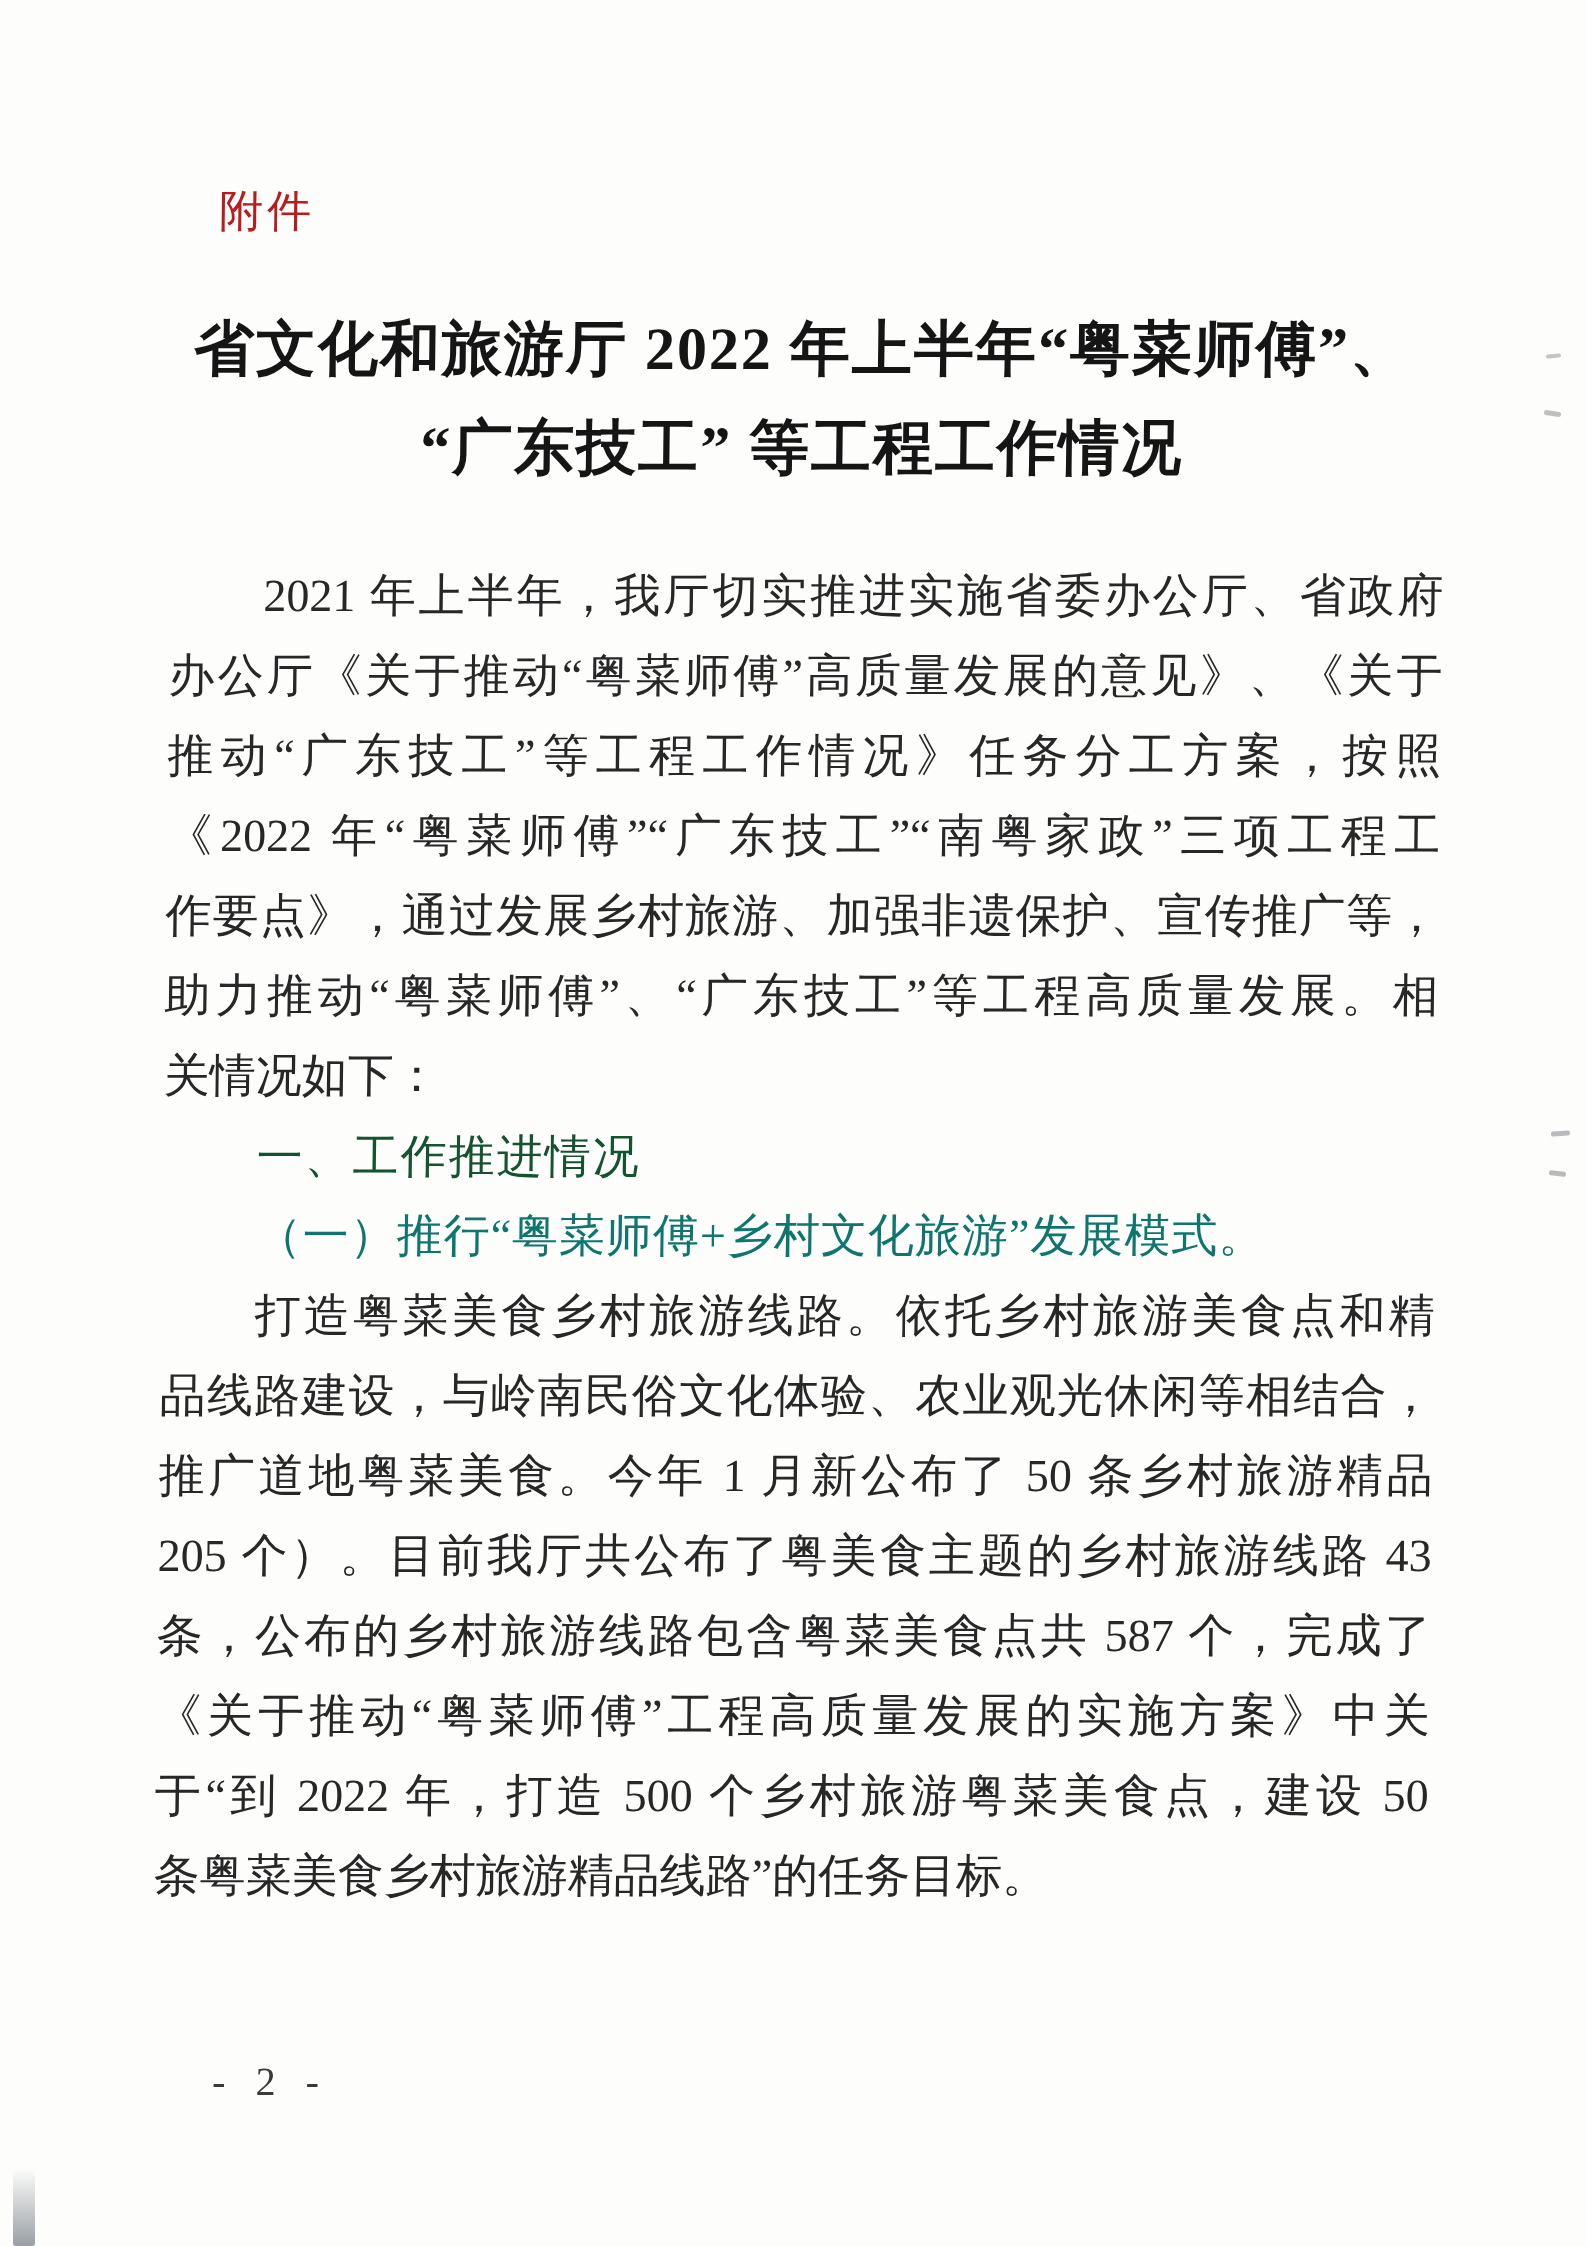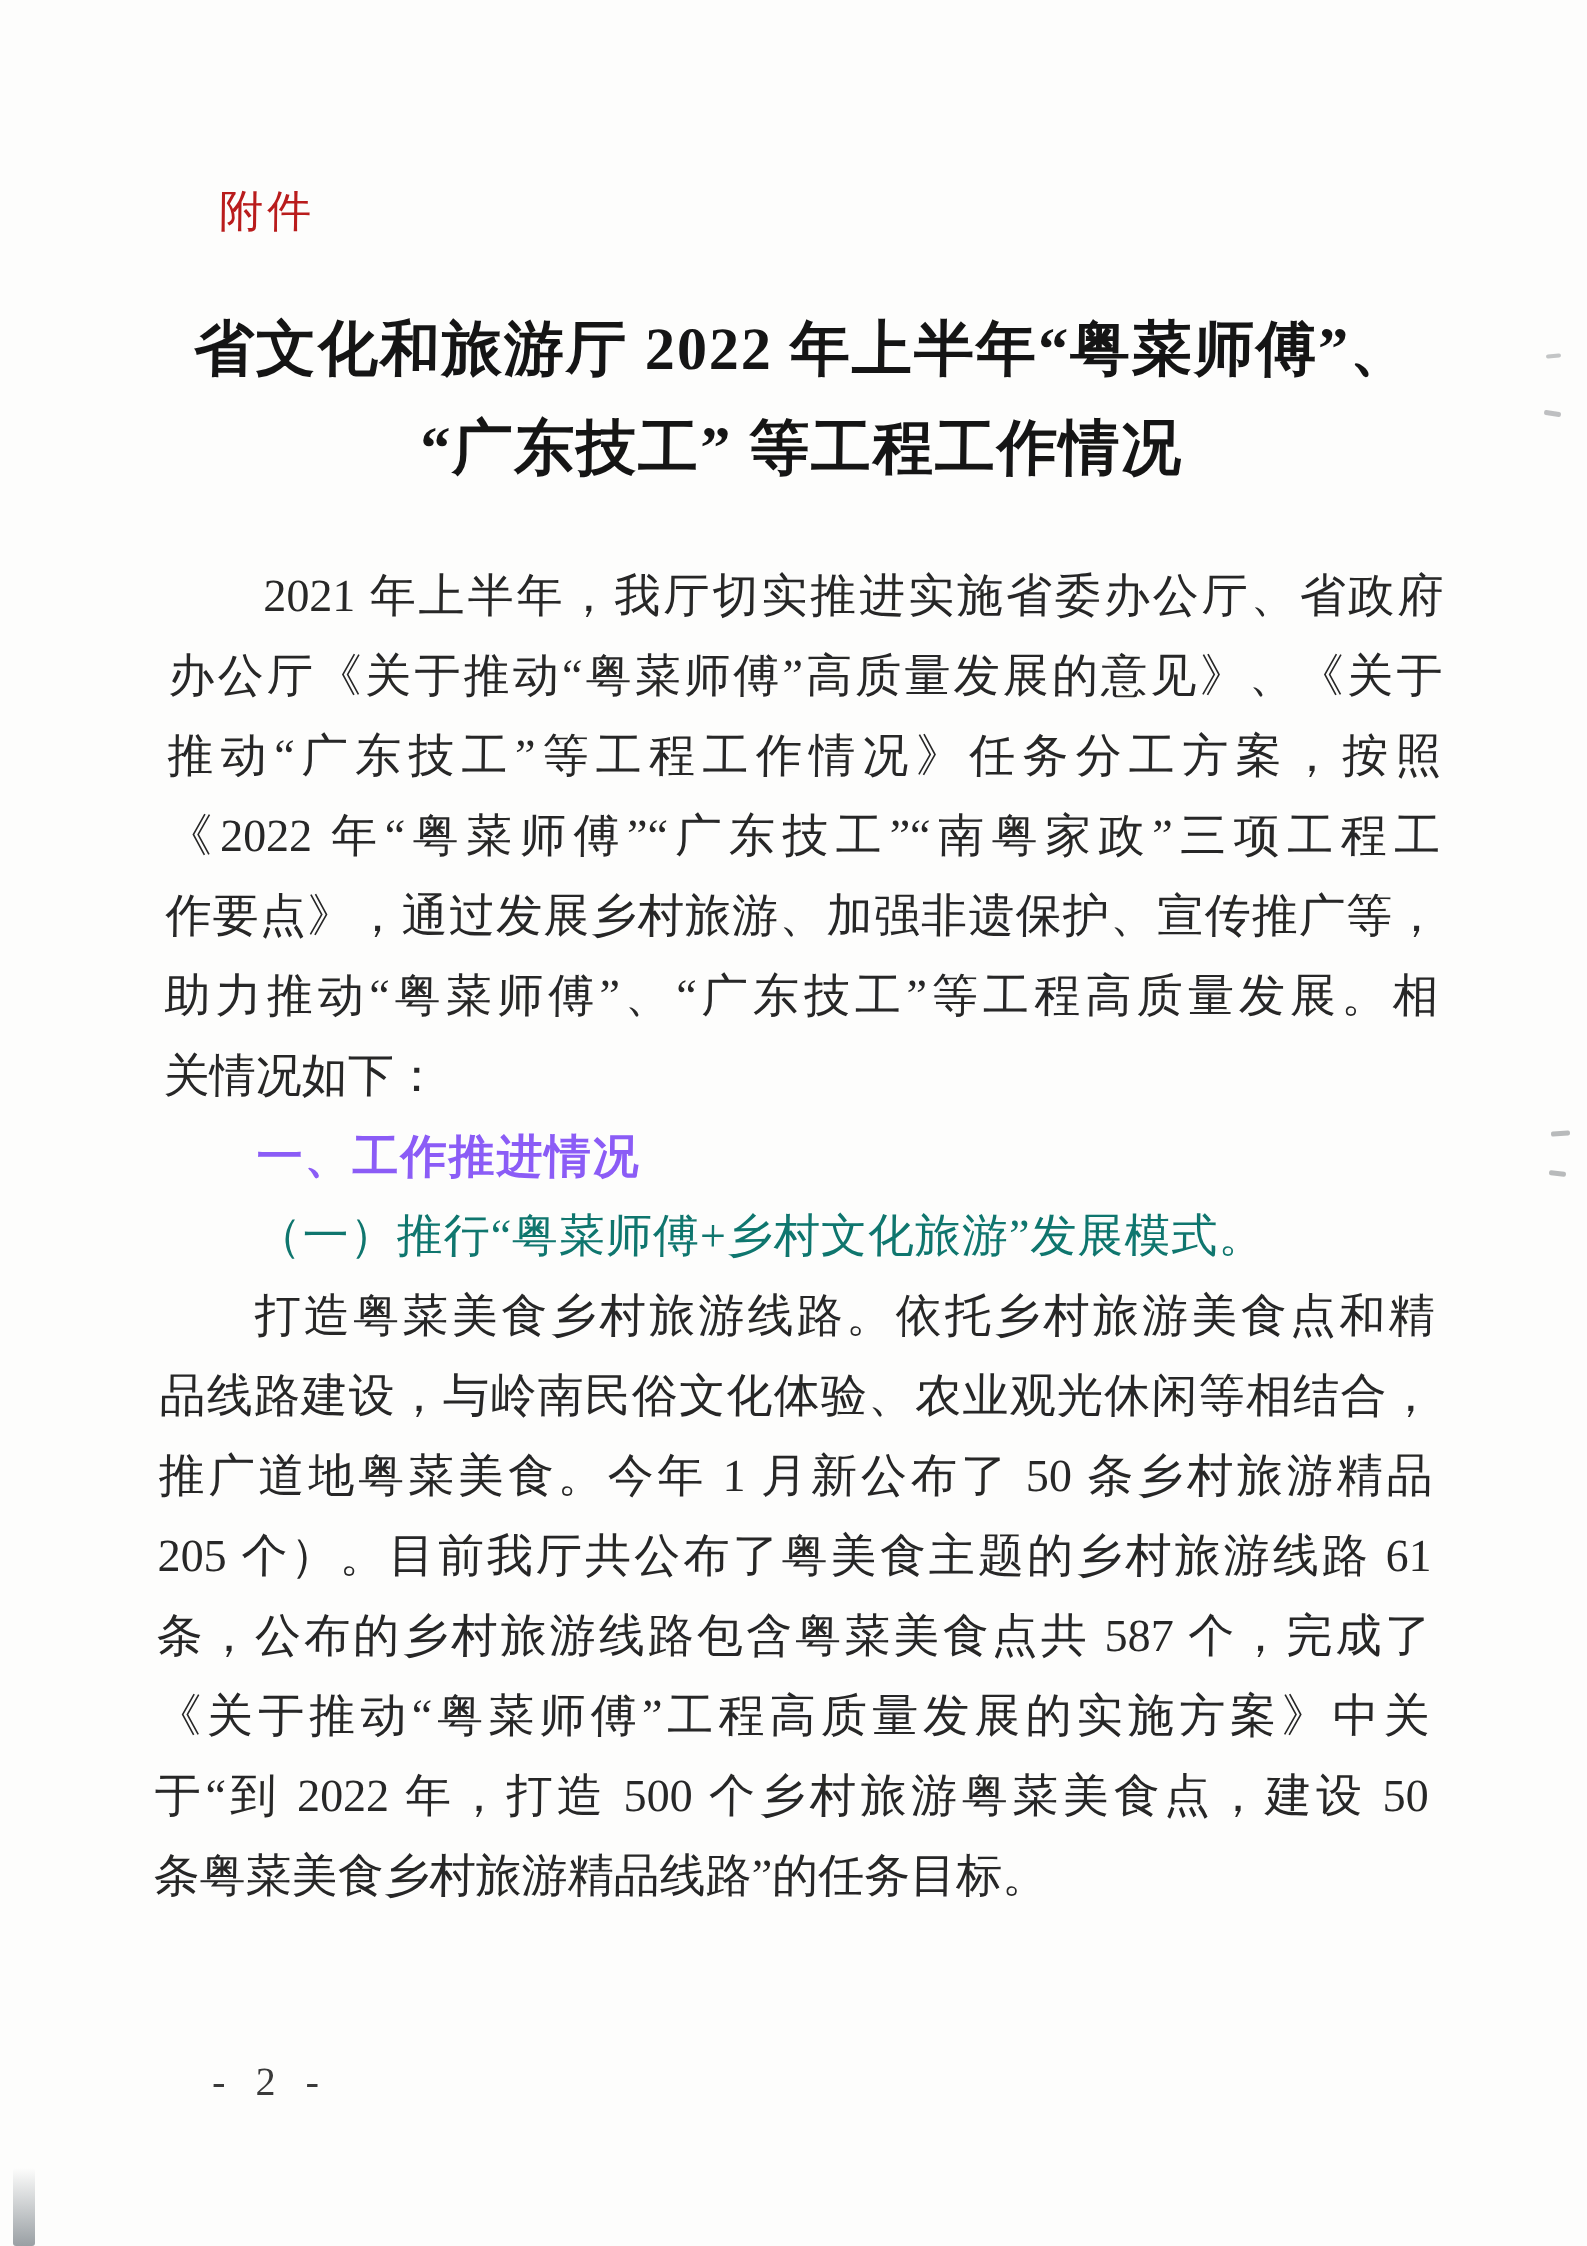--- a/index.html
+++ b/index.html
@@ -63,22 +63,22 @@
   .line.fill {
     white-space: normal;
     text-align: justify;
     text-align-last: justify;
   }
   .line.indent {
     padding-left: 94px;
   }
   .line.section-heading {
     font-family: "Liberation Sans", "DejaVu Sans", sans-serif;
-    font-weight: bold;
-    color: #8b5cf6;
+    font-weight: normal;
+    color: #14532d;
     letter-spacing: 2px;
   }
   .line.sub-heading {
     font-weight: normal;
     color: #0f766e;
     letter-spacing: 1px;
   }
   .page-number {
     position: absolute;
     left: 224px;
@@ -127,21 +127,21 @@
         <div class="line body fill">推动“广东技工”等工程工作情况》任务分工方案，按照</div>
         <div class="line body fill">《2022 年“粤菜师傅”“广东技工”“南粤家政”三项工程工</div>
         <div class="line body fill">作要点》，通过发展乡村旅游、加强非遗保护、宣传推广等，</div>
         <div class="line body fill">助力推动“粤菜师傅”、“广东技工”等工程高质量发展。相</div>
         <div class="line body">关情况如下：</div>
         <div class="line section-heading indent">一、工作推进情况</div>
         <div class="line sub-heading indent">（一）推行“粤菜师傅+乡村文化旅游”发展模式。</div>
         <div class="line body indent fill">打造粤菜美食乡村旅游线路。依托乡村旅游美食点和精</div>
         <div class="line body fill">品线路建设，与岭南民俗文化体验、农业观光休闲等相结合，</div>
         <div class="line body fill">推广道地粤菜美食。今年 1 月新公布了 50 条乡村旅游精品</div>
-        <div class="line body fill">205 个）。目前我厅共公布了粤美食主题的乡村旅游线路 61</div>
+        <div class="line body fill">205 个）。目前我厅共公布了粤美食主题的乡村旅游线路 43</div>
         <div class="line body fill">条，公布的乡村旅游线路包含粤菜美食点共 587 个，完成了</div>
         <div class="line body fill">《关于推动“粤菜师傅”工程高质量发展的实施方案》中关</div>
         <div class="line body fill">于“到 2022 年，打造 500 个乡村旅游粤菜美食点，建设 50</div>
         <div class="line body">条粤菜美食乡村旅游精品线路”的任务目标。</div>
       </div>
 
     <div class="page-number">- 2 -</div>
   </div>
 
   <div class="artifact-dash dash-1"></div>

